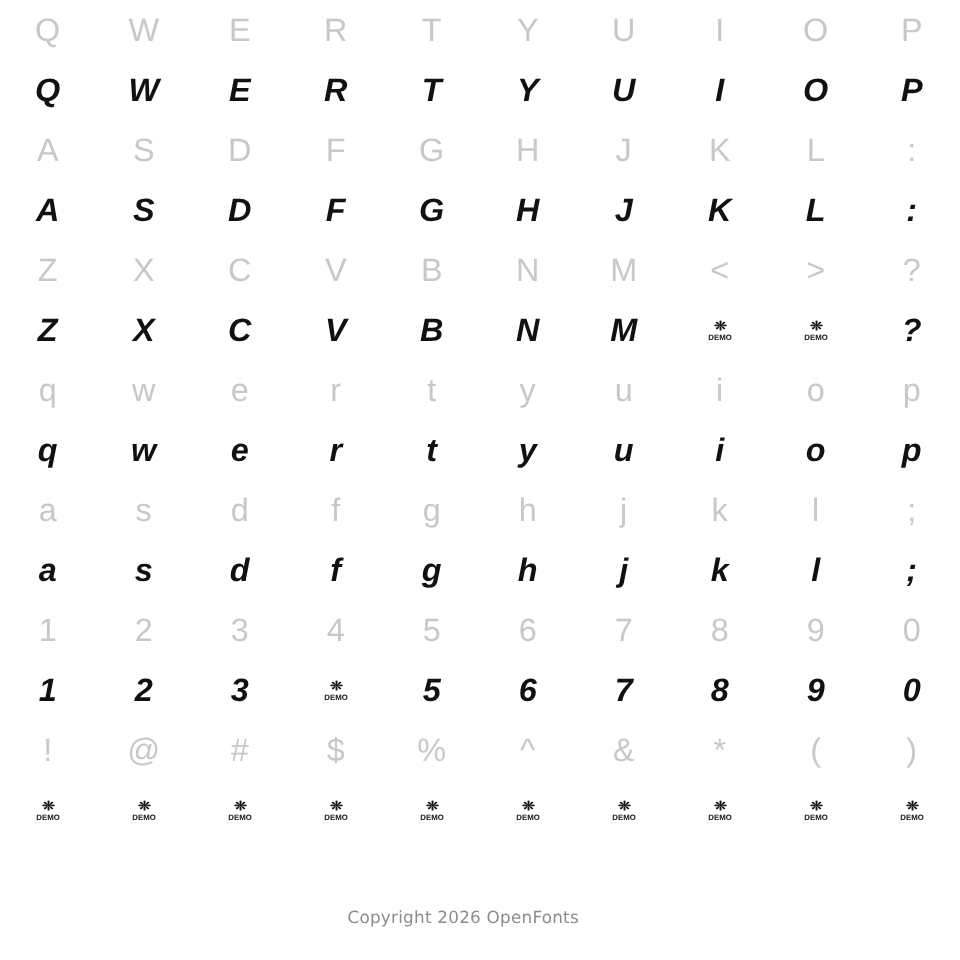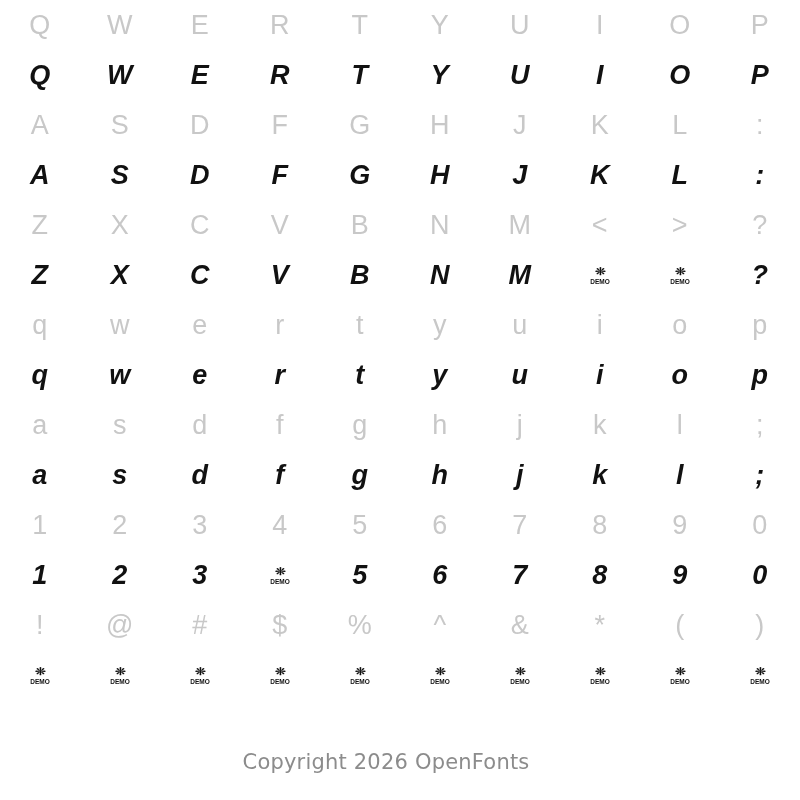--- a/index.html
+++ b/index.html
@@ -75,21 +75,21 @@
   .footer {
     position: absolute;
     left: 0;
     right: 0;
     bottom: 26px;
     text-align: center;
     padding-right: 40px;
     box-sizing: border-box;
   }
   .footer .copy {
-    font-size: 21px;
+    font-size: 14px;
     color: #8c8c8c;
     font-family: "DejaVu Sans", sans-serif;
     letter-spacing: 0.2px;
     margin-left: 12px;
   }
 </style>
 </head>
 <body>
 
 <div class="sheet">

